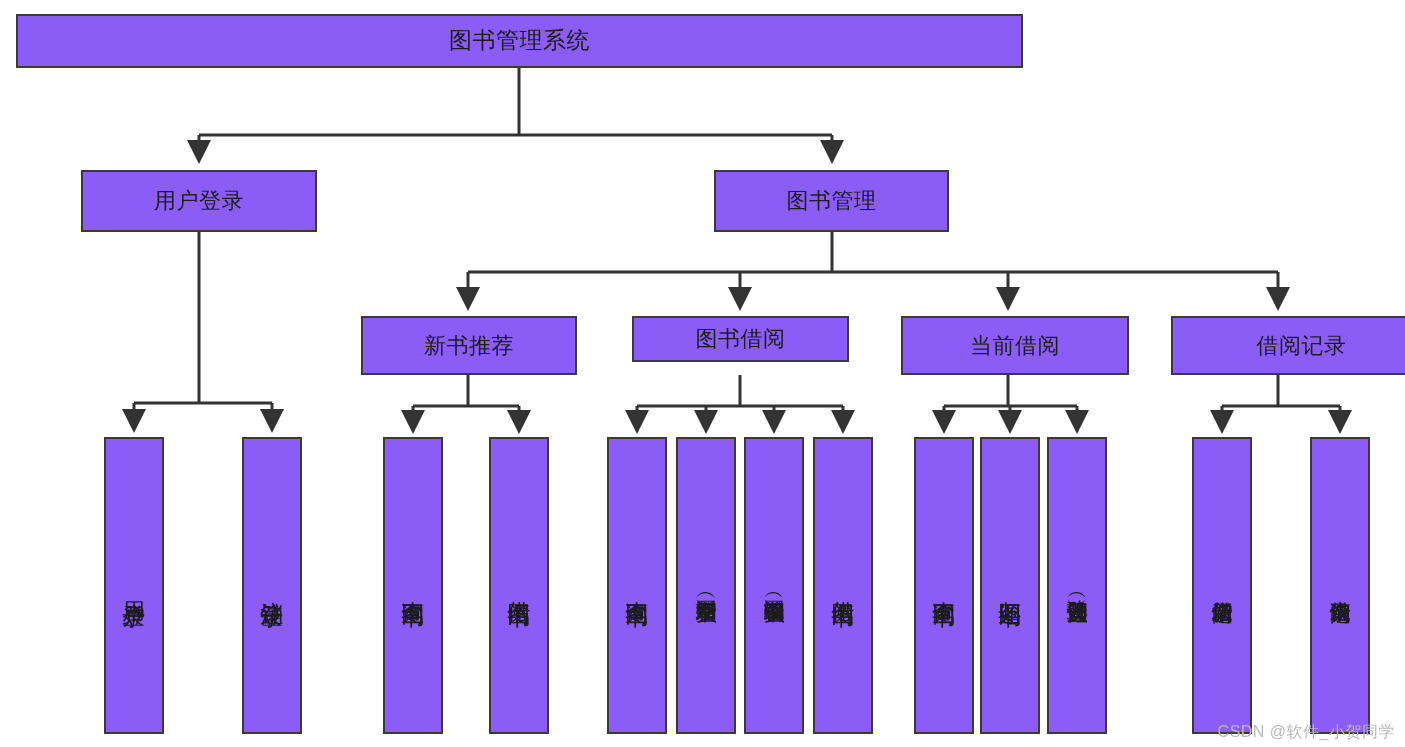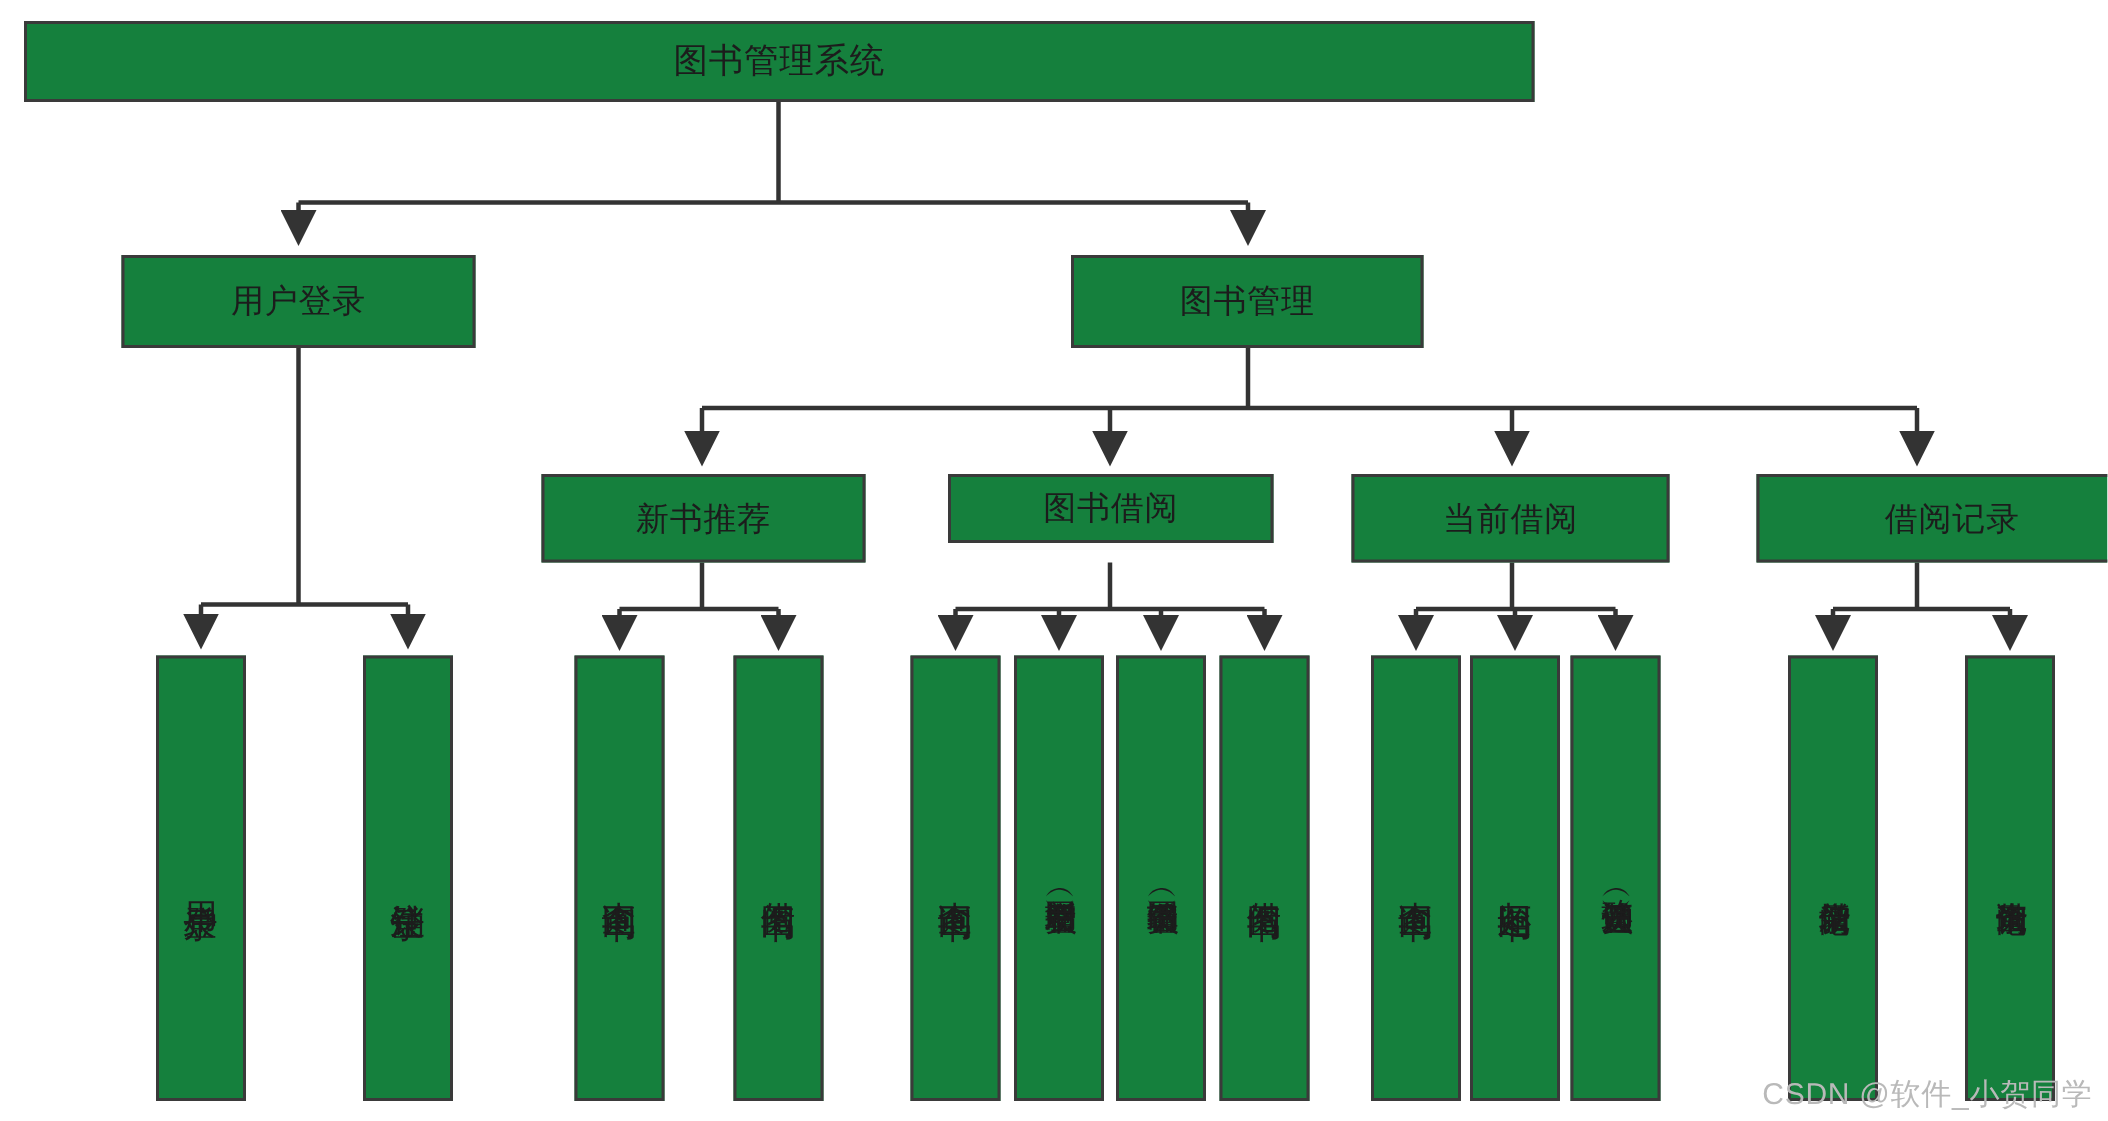--- a/index.html
+++ b/index.html
@@ -21,21 +21,21 @@
     position: absolute;
     left: 0;
     top: 0;
     width: 1405px;
     height: 747px;
     pointer-events: none;
   }
   .node {
     position: absolute;
     box-sizing: border-box;
-    background: #15803d;
+    background: #8b5cf6;
     border: 2px solid #3a3a3a;
     display: flex;
     align-items: center;
     justify-content: center;
     color: #1c1c1c;
     z-index: 2;
   }
   .node .label {
     text-align: center;
     line-height: 1.18;
@@ -57,21 +57,21 @@
     white-space: nowrap;
   }
   .node.leaf.tight .label {
     font-size: 21px;
     letter-spacing: 0.5px;
   }
   #watermark {
     position: absolute;
     right: 10px;
     bottom: 4px;
-    font-size: 20px;
+    font-size: 16px;
     color: #b9b9b9;
     z-index: 5;
     white-space: nowrap;
     letter-spacing: 0.5px;
   }
 </style>
 </head>
 <body>
 
 <div id="canvas">
@@ -136,21 +136,21 @@
   <div class="node level3" style="left:361px; top:316px; width:216px; height:59px;">
     <span class="label">新书推荐</span>
   </div>
 
   <div class="node level2" style="left:714px; top:170px; width:235px; height:62px;">
     <span class="label">图书管理</span>
   </div>
   <div class="node level3" style="left:632px; top:316px; width:217px; height:46px;">
     <span class="label">图书借阅</span>
   </div>
-  <div class="node level3" style="left:901px; top:316px; width:212px; height:59px;">
+  <div class="node level3" style="left:901px; top:316px; width:228px; height:59px;">
     <span class="label">当前借阅</span>
   </div>
   <div class="node level3" style="left:1171px; top:316px; width:261px; height:59px;">
     <span class="label">借阅记录</span>
   </div>
 
   <div class="node leaf" style="left:104px; top:437px; width:60px; height:297px;">
     <span class="label">用户登录</span>
   </div>
   <div class="node leaf" style="left:242px; top:437px; width:60px; height:297px;">

